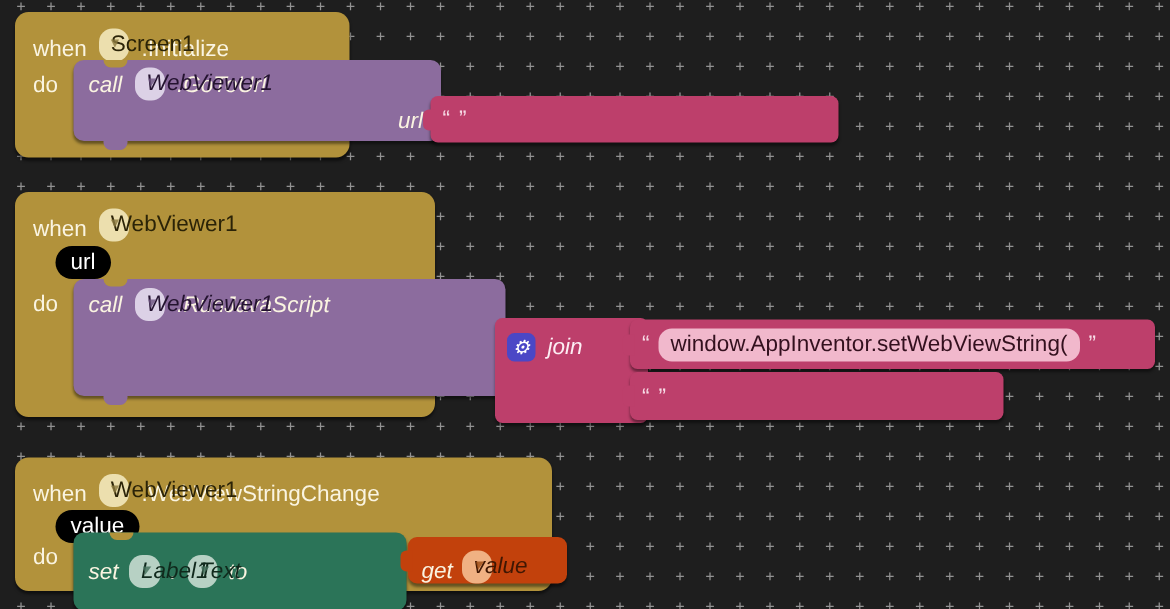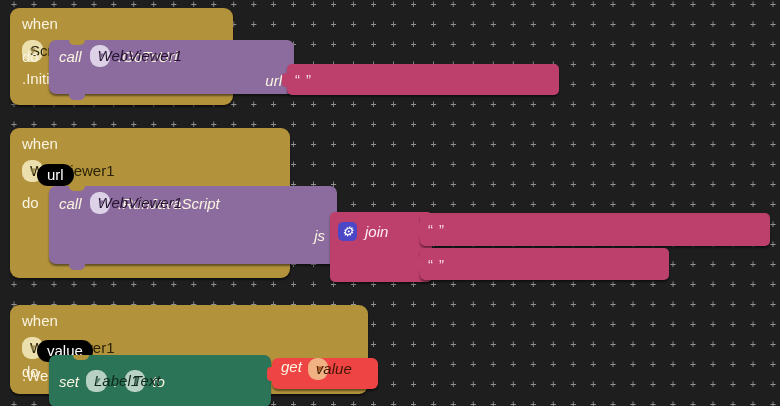--- a/index.html
+++ b/index.html
@@ -15,21 +15,21 @@
     font-family:"DejaVu Sans Mono",monospace;
     font-size:10px;line-height:20px;letter-spacing:13.95px;
     color:#929292;pointer-events:none;
   }
   .group{position:absolute;}
   .group *{position:absolute;box-sizing:border-box;}
   .gold{
     background:#b2923b;border-radius:9px;
     box-shadow:0 2px 2px rgba(0,0,0,.5);
   }
-  .row{display:flex;align-items:flex-start;gap:8px;position:absolute;height:26px;flex-direction:column;}
+  .row{display:flex;align-items:flex-end;gap:8px;position:absolute;height:26px;}
   .lbl{position:static;white-space:nowrap;color:#faf4e1;}
   .abs{position:absolute;}
   .pill{
     position:static;display:inline-flex;align-items:center;gap:5px;
     border-radius:9px;padding:1px 7px 2px 8px;line-height:19px;white-space:nowrap;
   }
   .pill .caret{position:static;font-size:11px;opacity:.8;}
   .gold-pill{background:#ecdfae;color:#2b2307;}
   .gold-pill .caret{color:#8d7b40;}
   .lav-pill{background:#dcd1e6;color:#241330;}
@@ -59,21 +59,21 @@
   .strblock .nub,.get .nub{
     position:absolute;left:-5px;top:50%;margin-top:-7px;width:8px;height:14px;
     border-radius:4px 0 0 4px;background:inherit;
   }
   .quote{position:static;color:#f7dce6;font-size:15px;}
   .strfield{
     position:static;background:#f1b8cc;color:#33101e;border-radius:9px;
     padding:1px 8px 2px 8px;white-space:nowrap;line-height:19px;
   }
   .green{background:#2b7458;border-radius:7px;display:flex;align-items:center;gap:7px;padding:0 10px;}
-  .get{background:#ef4444;border-radius:6px;display:flex;align-items:flex-start;gap:6px;padding:0 9px;}
+  .get{background:#c2410c;border-radius:6px;display:flex;align-items:flex-end;gap:6px;padding:0 9px;}
   .gear{
     position:static;display:inline-flex;align-items:center;justify-content:center;
     width:19px;height:19px;background:#4b47c6;border-radius:5px;
     color:#fff;font-size:13px;line-height:1;
   }
   .join-lbl{position:static;color:#fdeef4;}
 </style>
 </head>
 <body>
 
@@ -151,35 +151,33 @@
       <span class="notch-top" style="left:20px"></span>
       <span class="bump-bottom" style="left:20px"></span>
       <div class="prow" style="top:4px">
         <span class="lbl">call</span>
         <span class="pill lav-pill">
           <span>WebViewer1</span>
           <span class="caret">▾</span>
         </span>
         <span class="lbl">.RunJavaScript</span>
       </div>
-      <div class="prow right" style="top:36px">
-        <span class="lbl">js</span>
-      </div>
     </div>
 
     <div class="rose block" style="left:320px;top:84px;width:102px;height:70px">
       <div class="prow" style="top:6px;left:8px;right:6px">
         <span class="gear">⚙</span>
         <span class="join-lbl">join</span>
       </div>
     </div>
 
     <div class="strblock" style="left:410px;top:85px;width:350px;height:33px">
       <span class="nub"></span>
       <span class="quote">“</span>
+      <span class="strfield">window.AppInventor.setWebViewString( </span>
       <span class="quote">”</span>
     </div>
     <div class="strblock" style="left:410px;top:120px;width:249px;height:32px">
       <span class="nub"></span>
       <span class="quote">“</span>
       <span class="quote">”</span>
     </div>
   </div>
 
   <div class="group" style="left:10px;top:305px;width:380px;height:98px">

